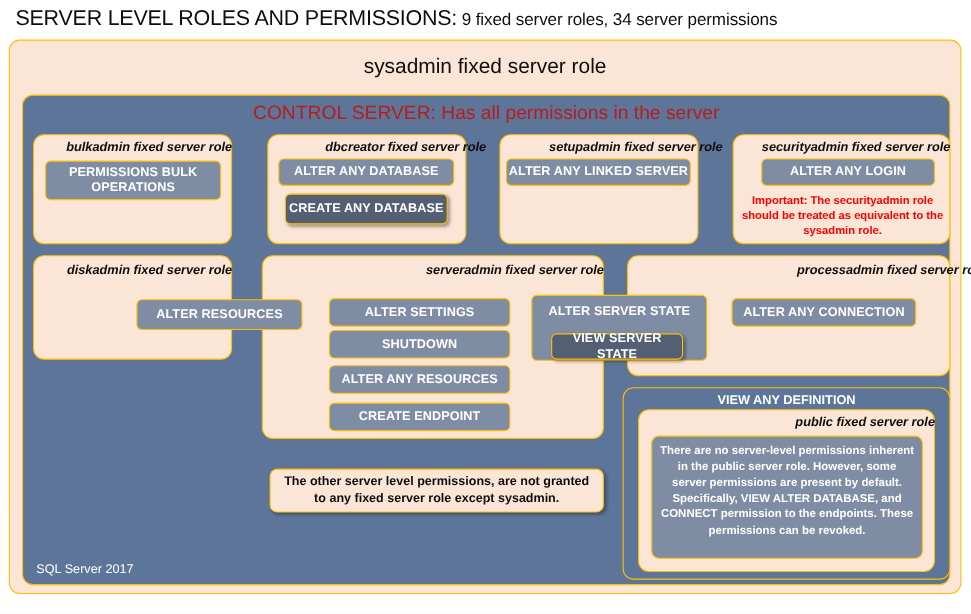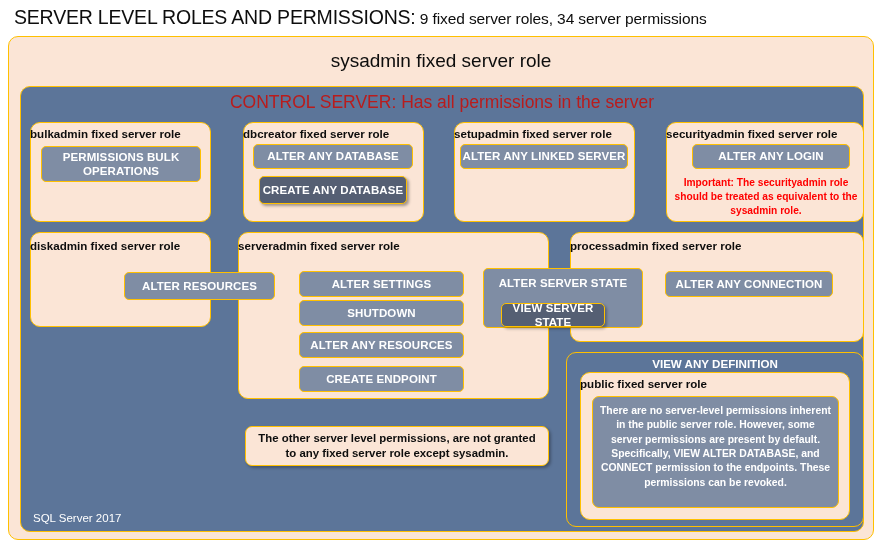--- a/index.html
+++ b/index.html
@@ -72,22 +72,23 @@
     line-height: 1.25;
   }
   .perm.dark {
     background: #555f73;
   }
   .role-title {
     position: absolute;
     color: #0d0d0d;
     font-size: 11.6px;
     font-weight: bold;
-    text-align: left;
-    white-space: nowrap;
+    text-align: right;
+    white-space: nowrap;
+    font-style: italic;
   }
 
   
   #sysadmin-box { left: 8px; top: 36px; width: 866px; height: 504px; }
   #sysadmin-label {
     position: absolute;
     left: 8px; top: 50px;
     width: 866px; height: 30px;
     text-align: center;
     font-size: 19px;
@@ -107,21 +108,21 @@
     white-space: nowrap;
   }
 
   
   #bulkadmin-box   { left: 30px;  top: 122px; width: 181px; height: 100px; }
   #dbcreator-box   { left: 243px; top: 122px; width: 181px; height: 100px; }
   #setupadmin-box  { left: 454px; top: 122px; width: 181px; height: 100px; }
   #securityadmin-box { left: 666px; top: 122px; width: 198px; height: 100px; }
 
   #bulkadmin-title   { left: 30px;  top: 127px; width: 181px; }
-  #dbcreator-title   { left: 243px; top: 127px; width: 181px; }
+  #dbcreator-title   { left: 243px; top: 127px; width: 181px; padding-left: 18px; }
   #setupadmin-title  { left: 454px; top: 127px; width: 203px; }
   #securityadmin-title { left: 666px; top: 127px; width: 198px; }
 
   #perm-administer-bulk { left: 41px;  top: 146px; width: 160px; height: 36px; }
   #perm-alter-any-db    { left: 253px; top: 144px; width: 160px; height: 25px; }
   #perm-create-any-db   { left: 259px; top: 176px; width: 148px; height: 28px;
                           box-shadow: 2px 2px 3px rgba(0,0,0,0.35); }
   #perm-alter-linked    { left: 460px; top: 144px; width: 168px; height: 25px; }
   #perm-alter-login     { left: 692px; top: 144px; width: 158px; height: 25px; }
 
@@ -151,21 +152,21 @@
   #perm-shutdown           { left: 299px; top: 300px; width: 165px; height: 26px; }
   #perm-alter-any-endpoint { left: 299px; top: 332px; width: 165px; height: 26px; }
   #perm-create-endpoint    { left: 299px; top: 366px; width: 165px; height: 26px; }
 
   #perm-alter-server-state {
     left: 483px; top: 268px; width: 160px; height: 60px;
     align-items: flex-start;
     padding-top: 7px;
   }
   #perm-view-server-state {
-    left: 501px; top: 303px; width: 104px; height: 24px;
+    left: 501px; top: 303px; width: 120px; height: 24px;
     box-shadow: 2px 2px 3px rgba(0,0,0,0.3);
     text-align: center;
   }
 
   #perm-alter-any-connection { left: 665px; top: 271px; width: 168px; height: 26px; }
 
   
   #view-any-def-box { left: 566px; top: 352px; width: 298px; height: 175px; }
   #view-any-def-label {
     position: absolute;

